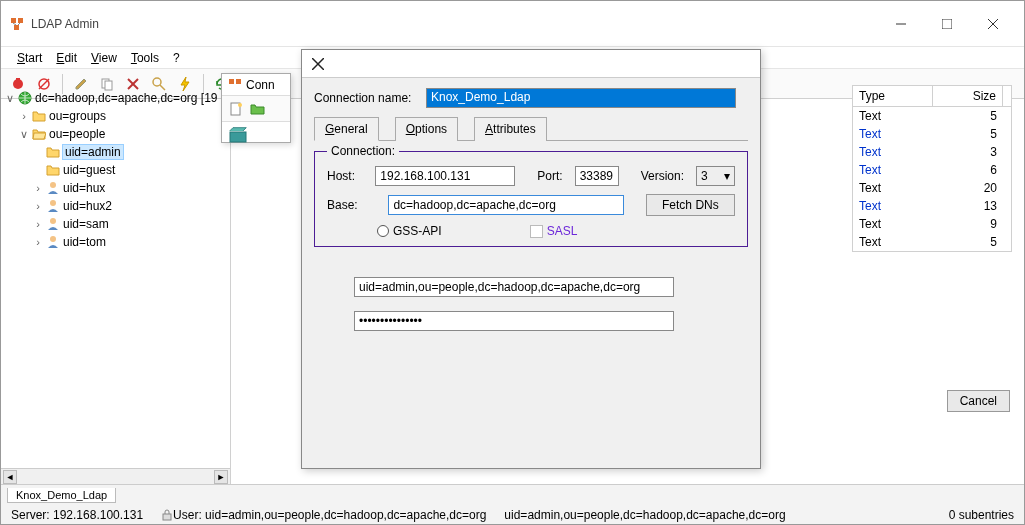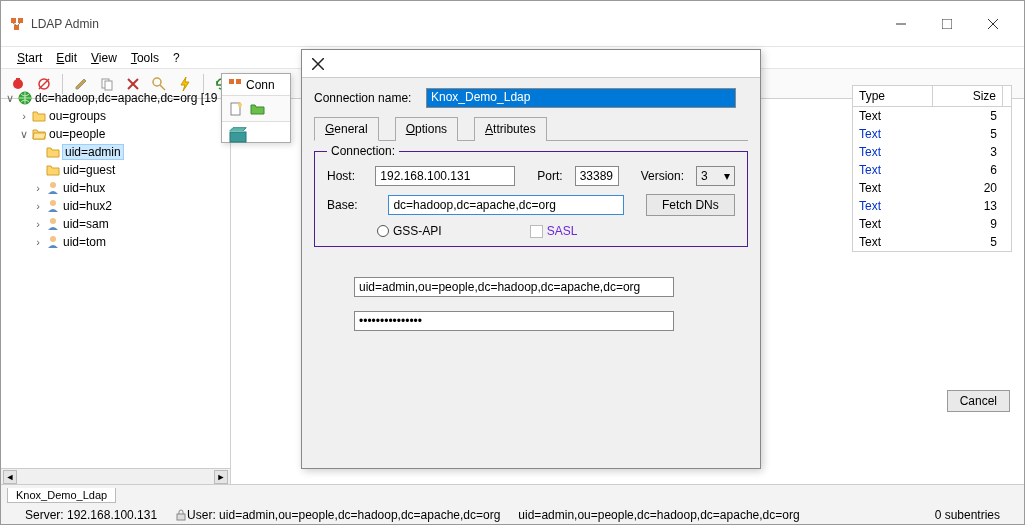--- a/index.html
+++ b/index.html
@@ -50,21 +50,21 @@
 .btn { border: 1px solid #999; background: #e9e9e9; padding: 3px 12px; height: 22px; }
 .chk { display: inline-flex; align-items: center; gap: 4px; margin-right: 14px; }
 .chk .box { width: 13px; height: 13px; border: 1px solid #555; background: #fff; display: inline-block; }
 .rad { display: inline-flex; align-items: center; gap: 4px; margin-right: 14px; }
 .rad .circ { width: 12px; height: 12px; border: 1px solid #555; border-radius: 50%; background: #fff; display: inline-flex; align-items: center; justify-content: center; }
 .rad .circ.on::after { content: ""; width: 6px; height: 6px; background: #333; border-radius: 50%; }
 .cancel-area { position: absolute; right: 14px; bottom: 72px; }
 .statusbar { position: absolute; bottom: 0; left: 0; right: 0; height: 40px; border-top: 1px solid #ccc; background: #f3f3f3; }
 .statusbar .tabrow { height: 20px; display: flex; align-items: center; padding: 0 6px; }
 .statusbar .stab { border: 1px solid #bbb; border-top: none; padding: 1px 8px; background: #fff; font-size: 11px; }
-.statusbar .statrow { height: 20px; display: flex; align-items: center; padding: 0 24px; gap: 18px; font-size: 11px; }
+.statusbar .statrow { height: 20px; display: flex; align-items: center; padding: 0 10px; gap: 18px; font-size: 11px; }
 .scrollbar-h { position: absolute; bottom: 40px; left: 0; width: 229px; height: 16px; background: #f0f0f0; border-top: 1px solid #ccc; display: flex; align-items: center; justify-content: space-between; padding: 0 2px; }
 .scrollbar-h .a { width: 14px; height: 14px; border: 1px solid #bbb; background: #e5e5e5; display: flex; align-items: center; justify-content: center; font-size: 9px; }
 svg { display: block; }
 </style>
 </head>
 <body>
 
 <div class="titlebar">
   <span class="ico">
     <svg width="16" height="16">

